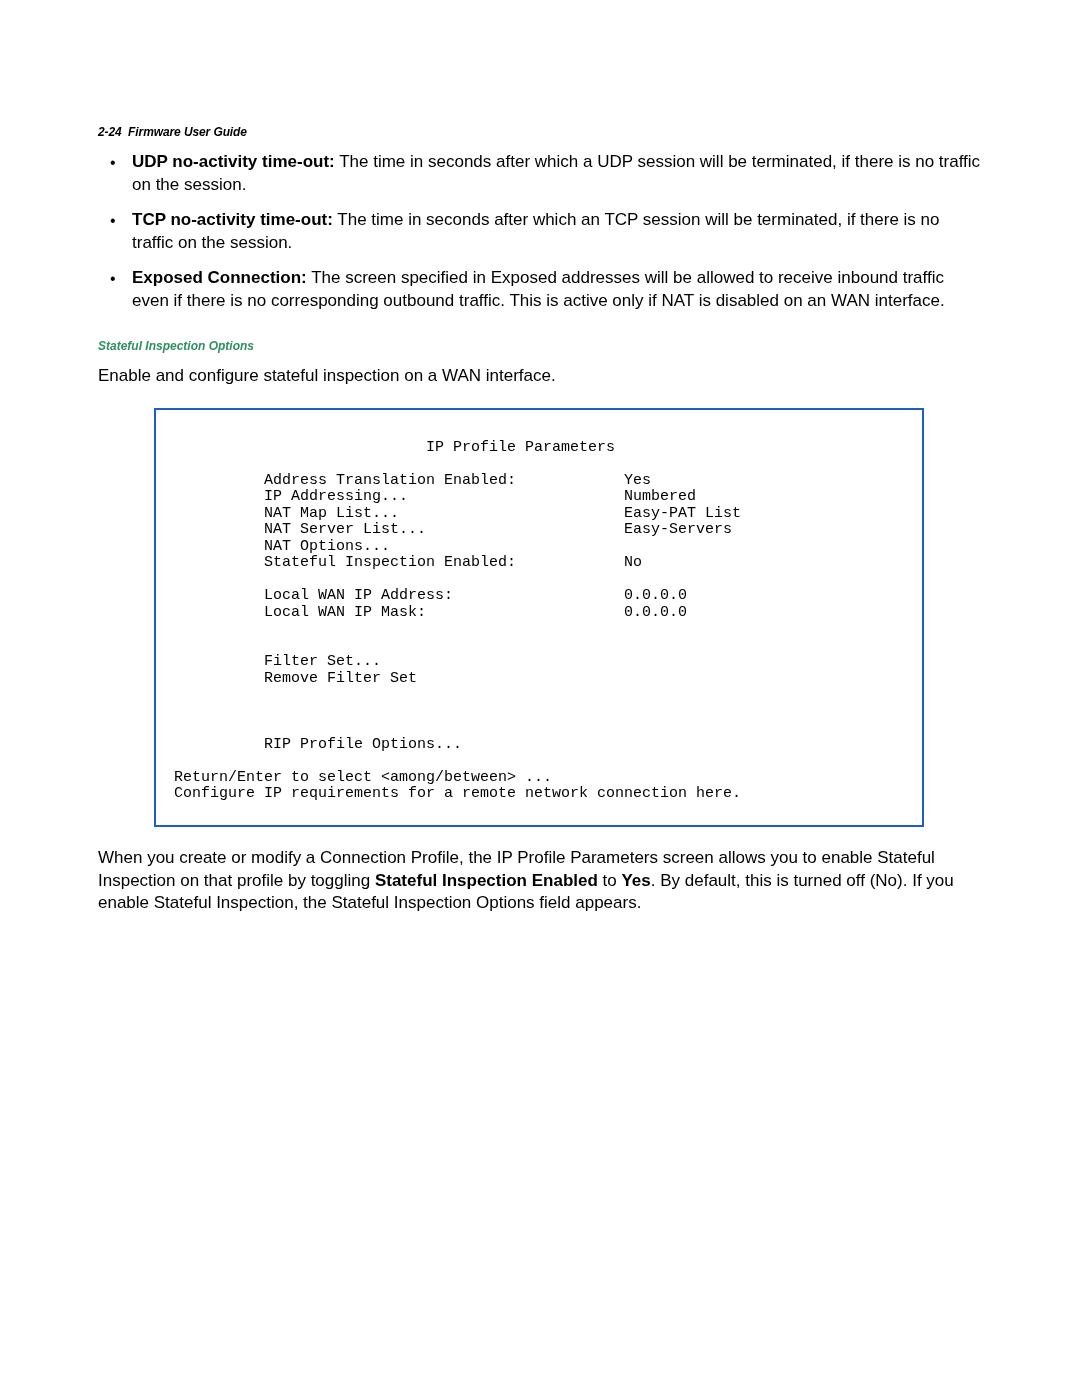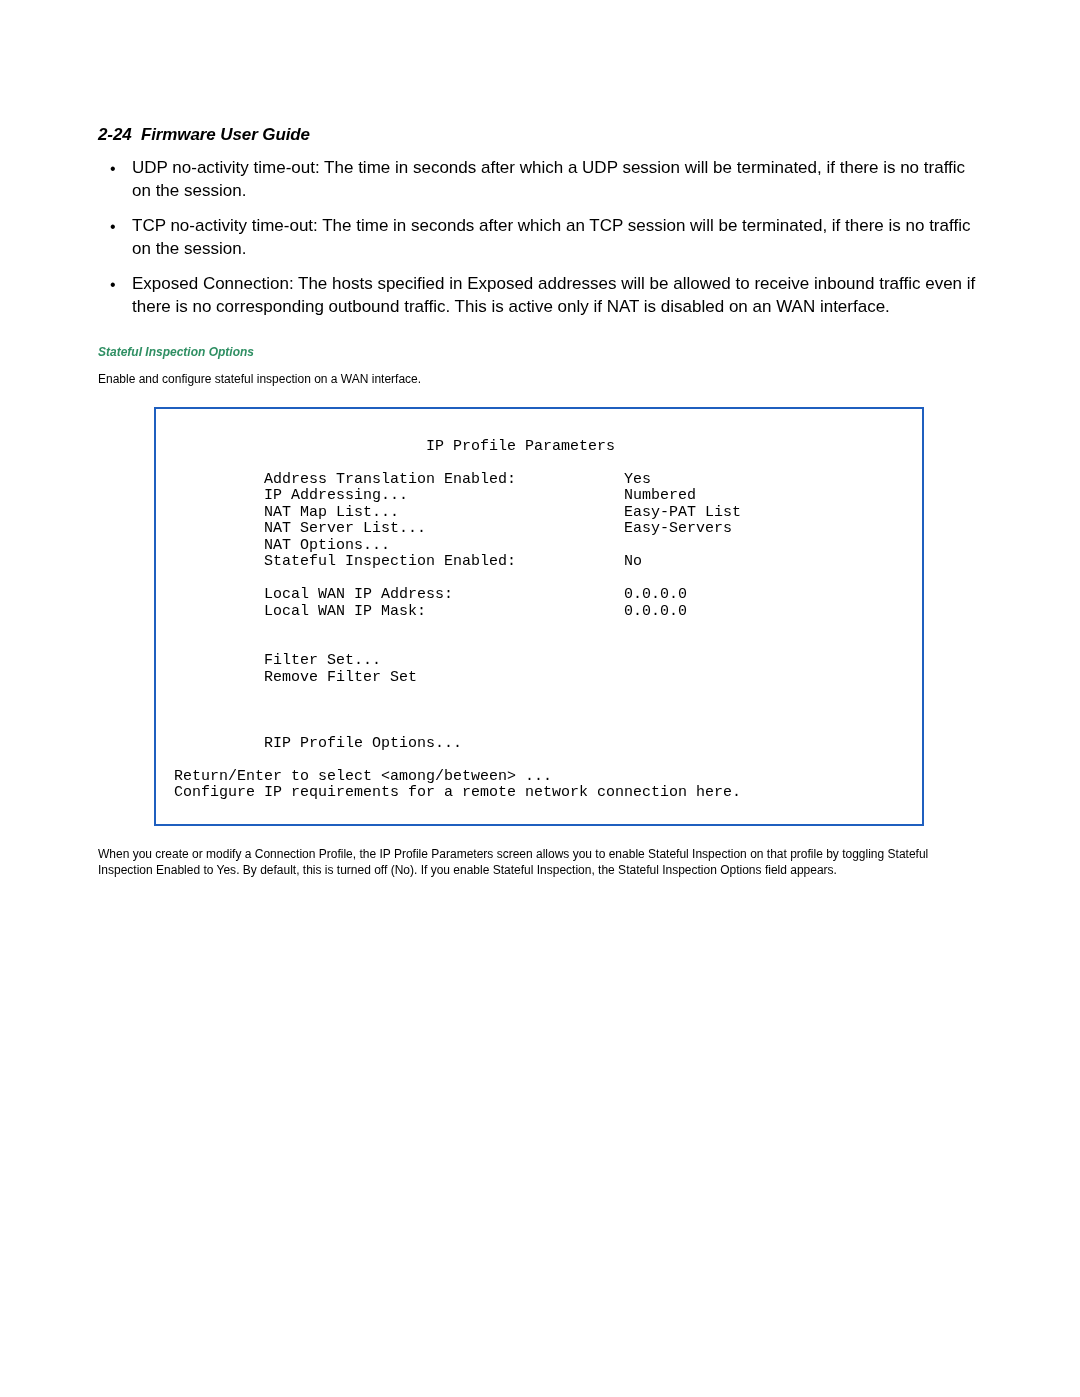--- a/index.html
+++ b/index.html
@@ -12,21 +12,21 @@
   .page {
     width: 1080px;
     height: 1397px;
     padding: 125px 98px 0 98px;
     box-sizing: border-box;
     position: relative;
   }
   .page-header {
     font-style: italic;
     font-weight: bold;
-    font-size: 17px;
+    font-size: 12px;
     letter-spacing: -0.1px;
     margin-bottom: 12px;
     font-family: "Segoe UI", "Helvetica Neue", Arial, sans-serif;
   }
   ul.bullets {
     list-style: none;
     margin: 0 0 20px 0;
     padding: 0;
   }
   ul.bullets li {
@@ -37,34 +37,34 @@
     line-height: 1.35;
   }
   ul.bullets li .dot {
     position: absolute;
     left: 12px;
     top: 1px;
     font-size: 16px;
     line-height: 1.35;
   }
   .bold {
-    font-weight: normal;
+    font-weight: bold;
     font-family: Arial, Helvetica, sans-serif;
   }
   .section-heading {
     color: #2f8f63;
     font-style: italic;
     font-weight: bold;
     font-size: 12px;
     margin-top: 26px;
     margin-bottom: 8px;
     font-family: "Segoe UI", "Helvetica Neue", Arial, sans-serif;
   }
   .para {
-    font-size: 12px;
+    font-size: 17px;
     line-height: 1.35;
     margin: 12px 0 20px 0;
   }
   .terminal-wrap {
     margin: 0 0 20px 56px;
     width: 770px;
   }
   .terminal {
     border: 2px solid #1f5fbf;
     padding: 30px 18px 22px 18px;
@@ -90,21 +90,21 @@
     <li>
       <span class="dot">•</span>
       <span class="bold">UDP no-activity time-out:</span><span> The time in seconds after which a UDP session will be terminated, if there is no traffic on the session.</span>
     </li>
     <li>
       <span class="dot">•</span>
       <span class="bold">TCP no-activity time-out:</span><span> The time in seconds after which an TCP session will be terminated, if there is no traffic on the session.</span>
     </li>
     <li>
       <span class="dot">•</span>
-      <span class="bold">Exposed Connection:</span><span> The hosts specified in Exposed addresses will be allowed to receive inbound traffic even if there is no corresponding outbound traffic. This is active only if NAT is disabled on an WAN interface.</span>
+      <span class="bold">Exposed Connection:</span><span> The screen specified in Exposed addresses will be allowed to receive inbound traffic even if there is no corresponding outbound traffic. This is active only if NAT is disabled on an WAN interface.</span>
     </li>
   </ul>
 
   <div class="section-heading">Stateful Inspection Options</div>
 
   <p class="para">Enable and configure stateful inspection on a WAN interface.</p>
 
   <div class="terminal-wrap">
     <div class="terminal" id="terminal">                            IP Profile Parameters
 

